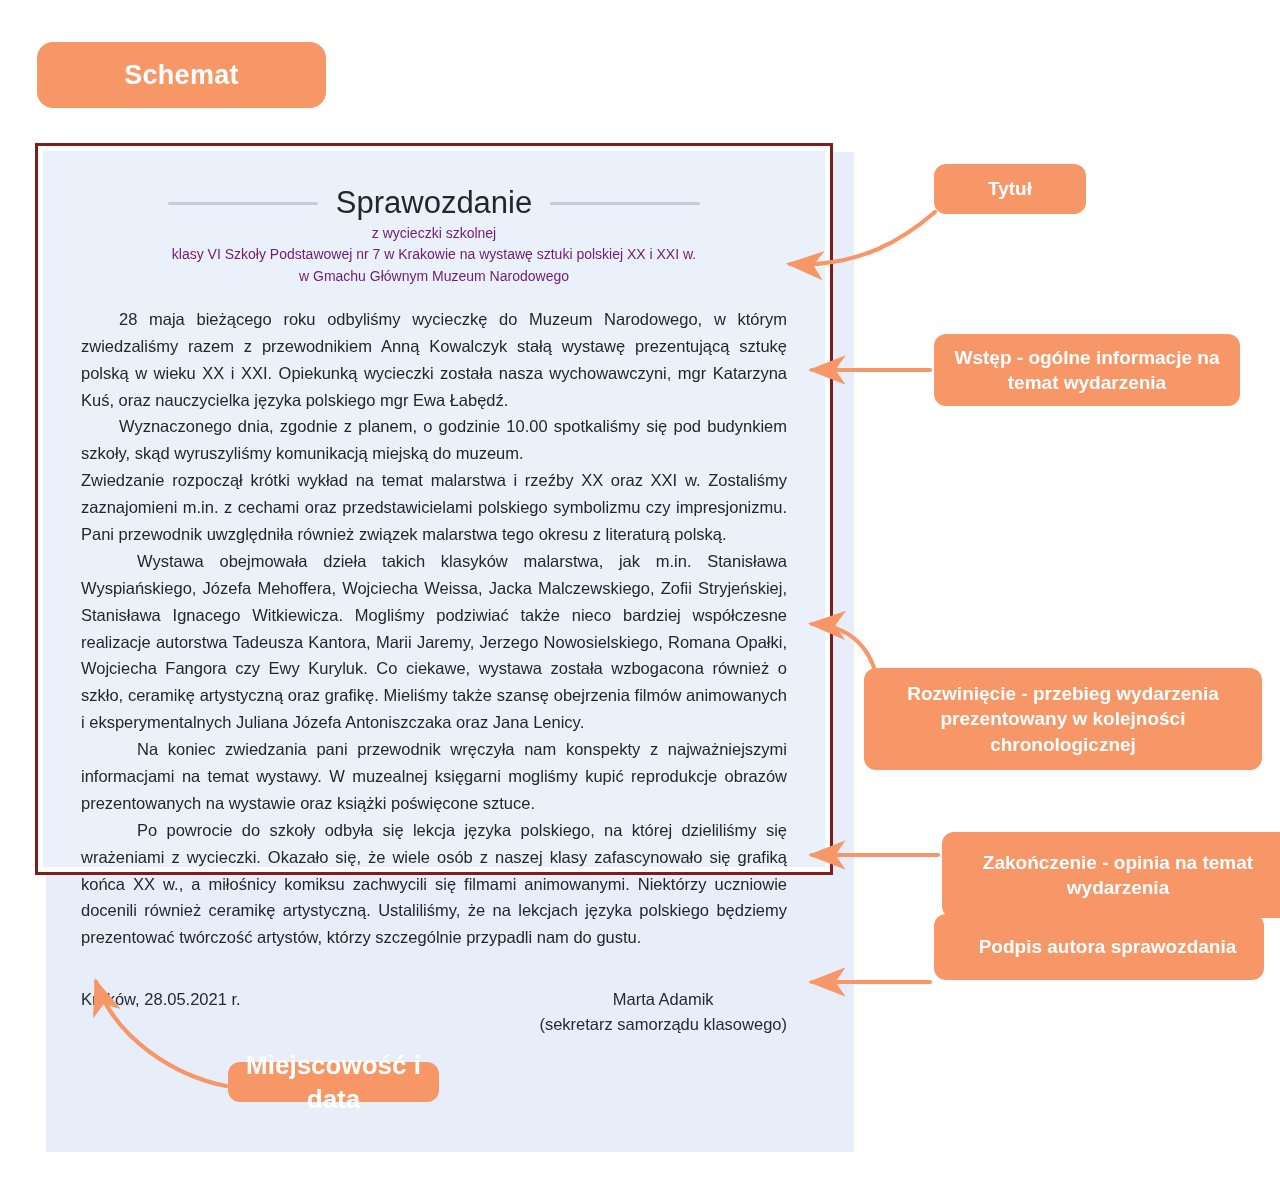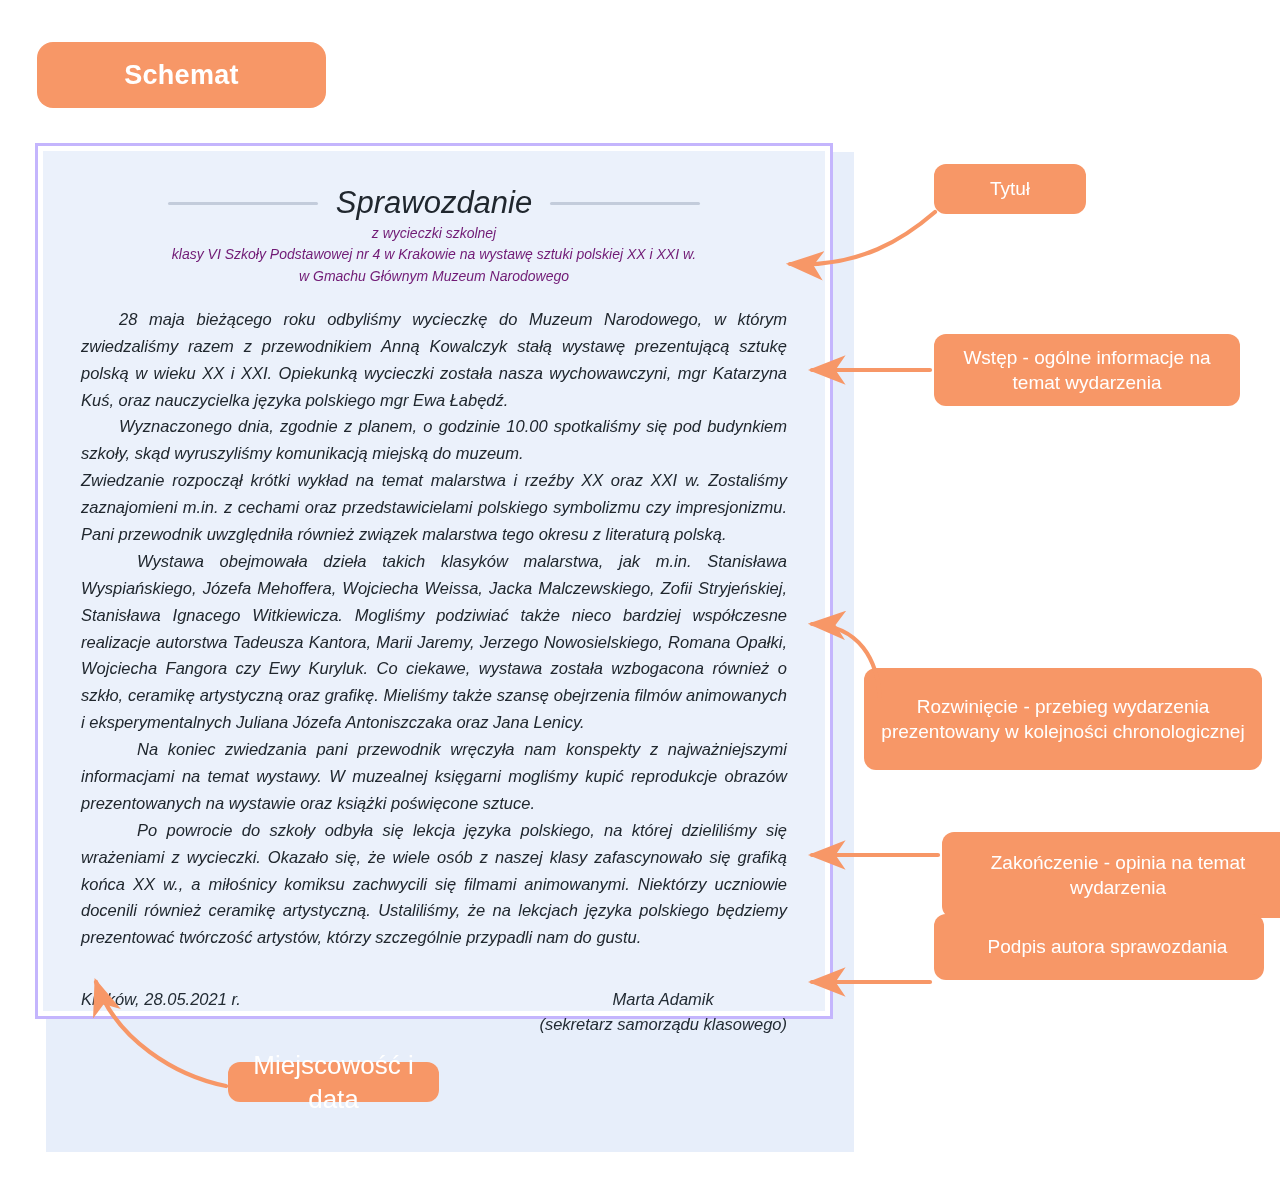--- a/index.html
+++ b/index.html
@@ -47,26 +47,25 @@
     top: 152px;
     width: 808px;
     height: 1000px;
     background: #E7EEFA;
   }
   .doc-frame {
     position: absolute;
     left: 35px;
     top: 143px;
     width: 798px;
-    height: 876px;
-    border: 3px solid #c4b5fd;
+    height: 732px;
+    border: 3px solid #7f1d1d;
     background: #ffffff;
     box-sizing: border-box;
     padding: 5px;
-    font-style: italic;
   }
   .doc-page {
     width: 100%;
     height: 100%;
     background: #EBF1FB;
     box-sizing: border-box;
     padding: 28px 38px 20px 38px;
     position: relative;
   }
 
@@ -130,21 +129,21 @@
   
   .anno {
     position: absolute;
     background: #F79767;
     color: #ffffff;
     border-radius: 12px;
     display: flex;
     align-items: center;
     justify-content: center;
     text-align: center;
-    font-weight: normal;
+    font-weight: bold;
     font-size: 19px;
     line-height: 1.32;
     padding: 10px 16px;
     box-sizing: border-box;
   }
   .anno-tytul       { left: 934px; top: 164px;  width: 152px; height: 50px; font-size: 19px; }
   .anno-wstep       { left: 934px; top: 334px;  width: 306px; height: 72px; }
   .anno-rozwiniecie { left: 864px; top: 668px;  width: 398px; height: 102px; }
   .anno-zakonczenie { left: 942px; top: 832px;  width: 352px; height: 86px; }
   .anno-podpis      { left: 934px; top: 914px;  width: 330px; height: 66px; padding-left: 33px; }
@@ -171,21 +170,21 @@
     <div class="doc-page">
 
       <div class="title-row">
         <span class="title-rule"></span>
         <span class="doc-title">Sprawozdanie</span>
         <span class="title-rule"></span>
       </div>
 
       <div class="subtitle">
         <div>z wycieczki szkolnej</div>
-        <div>klasy VI Szkoły Podstawowej nr 4 w Krakowie na wystawę sztuki polskiej XX i XXI w.</div>
+        <div>klasy VI Szkoły Podstawowej nr 7 w Krakowie na wystawę sztuki polskiej XX i XXI w.</div>
         <div>w Gmachu Głównym Muzeum Narodowego</div>
       </div>
 
       <div class="body-text">
         <p class="indent">28 maja bieżącego roku odbyliśmy wycieczkę do Muzeum Narodowego, w którym zwiedzaliśmy razem z przewodnikiem Anną Kowalczyk stałą wystawę prezentującą sztukę polską w wieku XX i XXI. Opiekunką wycieczki została nasza wychowawczyni, mgr Katarzyna Kuś, oraz nauczycielka języka polskiego mgr Ewa Łabędź.</p>
         <p class="indent">Wyznaczonego dnia, zgodnie z planem, o godzinie 10.00 spotkaliśmy się pod budynkiem szkoły, skąd wyruszyliśmy komunikacją miejską do muzeum.</p>
         <p class="flush">Zwiedzanie rozpoczął krótki wykład na temat malarstwa i rzeźby XX oraz XXI w. Zostaliśmy zaznajomieni m.in. z cechami oraz przedstawicielami polskiego symbolizmu czy impresjonizmu. Pani przewodnik uwzględniła również związek malarstwa tego okresu z literaturą polską.</p>
         <p class="indent-wide">Wystawa obejmowała dzieła takich klasyków malarstwa, jak m.in. Stanisława Wyspiańskiego, Józefa Mehoffera, Wojciecha Weissa, Jacka Malczewskiego, Zofii Stryjeńskiej, Stanisława Ignacego Witkiewicza. Mogliśmy podziwiać także nieco bardziej współczesne realizacje autorstwa Tadeusza Kantora, Marii Jaremy, Jerzego Nowosielskiego, Romana Opałki, Wojciecha Fangora czy Ewy Kuryluk. Co ciekawe, wystawa została wzbogacona również o szkło, ceramikę artystyczną oraz grafikę. Mieliśmy także szansę obejrzenia filmów animowanych i eksperymentalnych Juliana Józefa Antoniszczaka oraz Jana Lenicy.</p>
         <p class="indent-wide">Na koniec zwiedzania pani przewodnik wręczyła nam konspekty z najważniejszymi informacjami na temat wystawy. W muzealnej księgarni mogliśmy kupić reprodukcje obrazów prezentowanych na wystawie oraz książki poświęcone sztuce.</p>
         <p class="indent-wide">Po powrocie do szkoły odbyła się lekcja języka polskiego, na której dzieliliśmy się wrażeniami z wycieczki. Okazało się, że wiele osób z naszej klasy zafascynowało się grafiką końca XX w., a miłośnicy komiksu zachwycili się filmami animowanymi. Niektórzy uczniowie docenili również ceramikę artystyczną. Ustaliliśmy, że na lekcjach języka polskiego będziemy prezentować twórczość artystów, którzy szczególnie przypadli nam do gustu.</p>

